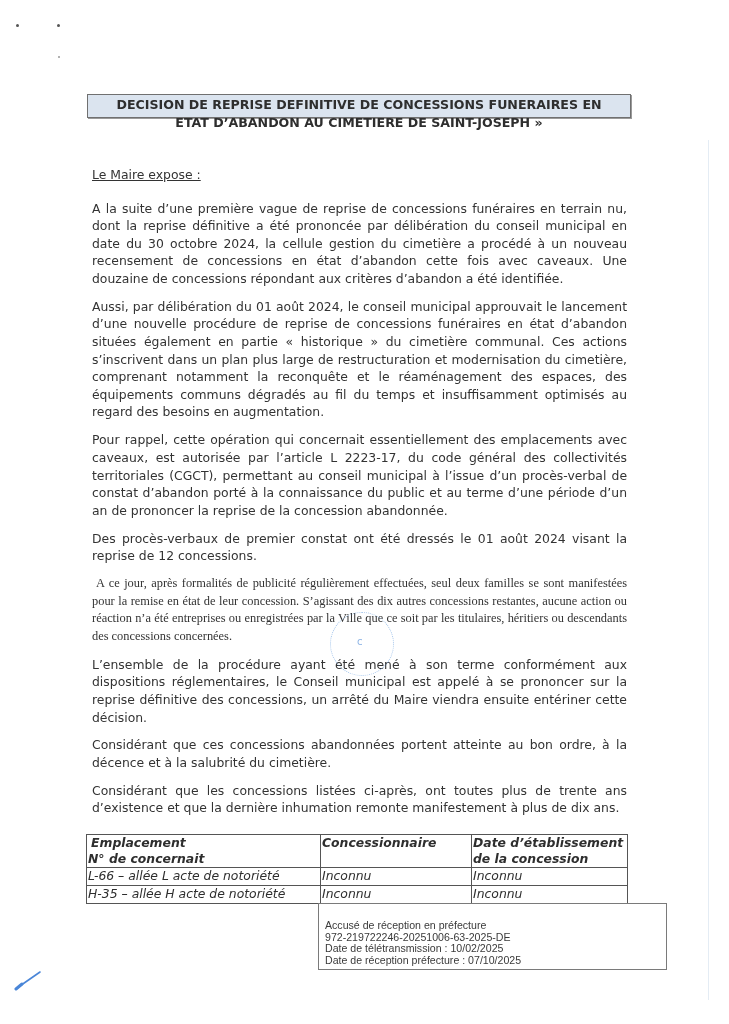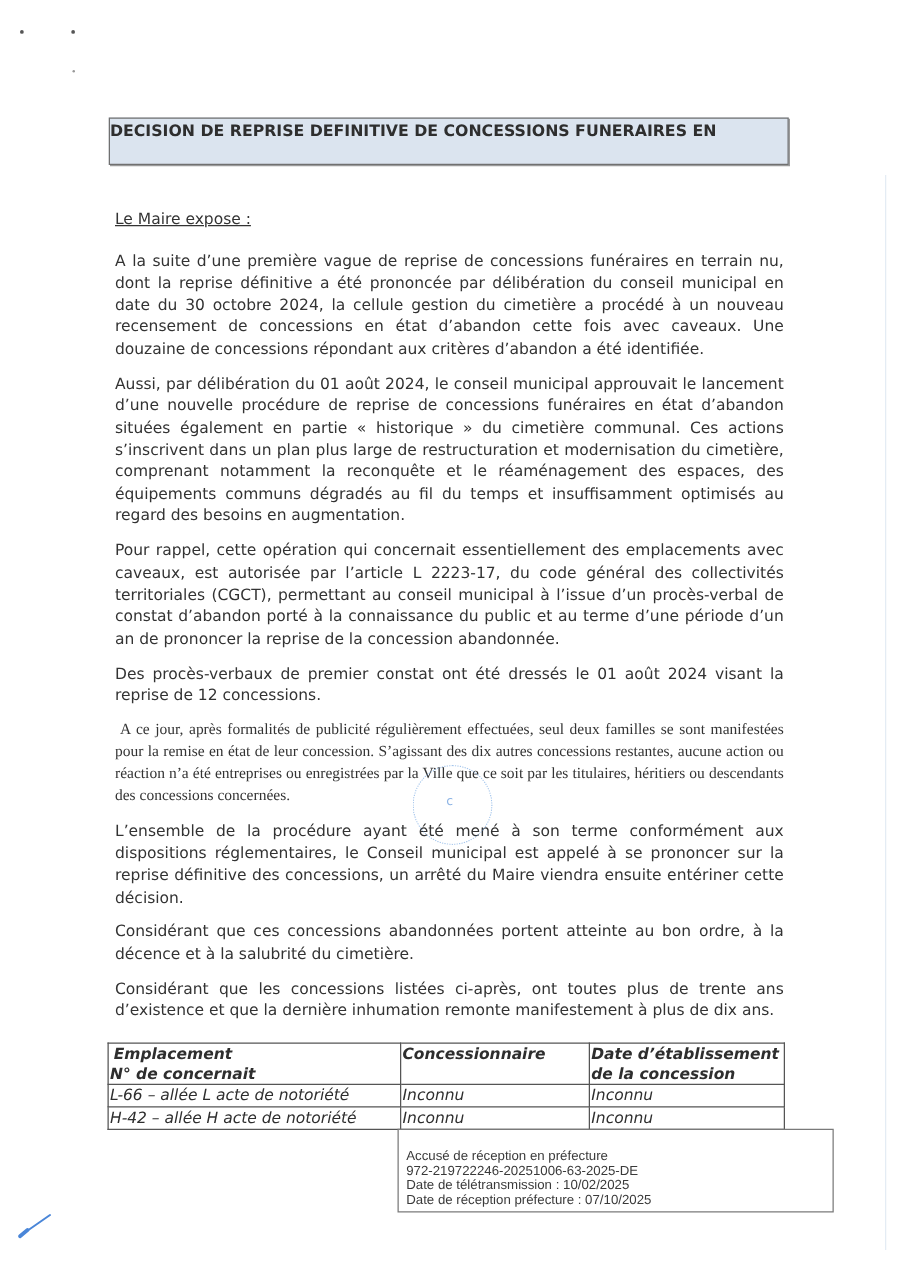--- a/index.html
+++ b/index.html
@@ -7,24 +7,24 @@
     width: 729px; height: 1024px; position: relative; overflow: hidden;
     font-family: "DejaVu Sans", "Liberation Sans", sans-serif;
     color: #2b2b2b;
   }
   .speck { position: absolute; width: 3px; height: 3px; border-radius: 50%; background: #555; }
   .right-edge {
     position: absolute; left: 708px; top: 140px; width: 1px; height: 860px;
     background: #e4ecf4;
   }
   .title-box {
-    position: absolute; left: 87px; top: 94px; width: 544px; height: 38px;
+    position: absolute; left: 87px; top: 94px; width: 544px; height: 24px;
     background: #dbe4ef; border: 1px solid #707070;
     box-shadow: 1px 1px 0 #9a9a9a;
-    font-weight: bold; font-size: 12.6px; line-height: 18px;
+    text-align: center; font-weight: bold; font-size: 12.6px; line-height: 18px;
     color: #2e2e2e; padding-top: 1px; box-sizing: border-box;
   }
   .title-box div { white-space: nowrap; }
   .body-text {
     position: absolute; left: 92px; top: 166px; width: 535px;
     font-size: 12.4px; line-height: 17.6px; color: #333;
   }
   .body-text p { margin: 0 0 10.3px 0; text-align: justify; text-align-last: left; }
   .body-text p.first { margin-bottom: 16px; text-decoration: underline; }
   .body-text p.indent { text-indent: 4px; font-family: Liberation Serif, serif; }
@@ -63,20 +63,21 @@
 </head>
 <body>
 
 <span class="speck" style="left:16px;top:24px;"></span>
 <span class="speck" style="left:57px;top:24px;"></span>
 <span class="speck" style="left:58px;top:56px;width:2px;height:2px;background:#999;"></span>
 <div class="right-edge"></div>
 
 <div class="title-box">
   <div>DECISION DE REPRISE DEFINITIVE DE CONCESSIONS FUNERAIRES EN</div>
+  <div>ETAT D’ABANDON AU CIMETIERE DE SAINT-JOSEPH »</div>
 </div>
 
 <div class="body-text">
   <p class="first">Le Maire expose :</p>
   <p>A la suite d’une première vague de reprise de concessions funéraires en terrain nu, dont la reprise définitive a été prononcée par délibération du conseil municipal en date du 30 octobre 2024, la cellule gestion du cimetière a procédé à un nouveau recensement de concessions en état d’abandon cette fois avec caveaux. Une douzaine de concessions répondant aux critères d’abandon a été identifiée.</p>
   <p>Aussi, par délibération du 01 août 2024, le conseil municipal approuvait le lancement d’une nouvelle procédure de reprise de concessions funéraires en état d’abandon situées également en partie « historique » du cimetière communal. Ces actions s’inscrivent dans un plan plus large de restructuration et modernisation du cimetière, comprenant notamment la reconquête et le réaménagement des espaces, des équipements communs dégradés au fil du temps et insuffisamment optimisés au regard des besoins en augmentation.</p>
   <p>Pour rappel, cette opération qui concernait essentiellement des emplacements avec caveaux, est autorisée par l’article L 2223-17, du code général des collectivités territoriales (CGCT), permettant au conseil municipal à l’issue d’un procès-verbal de constat d’abandon porté à la connaissance du public et au terme d’une période d’un an de prononcer la reprise de la concession abandonnée.</p>
   <p>Des procès-verbaux de premier constat ont été dressés le 01 août 2024 visant la reprise de 12 concessions.</p>
   <p class="indent">A ce jour, après formalités de publicité régulièrement effectuées, seul deux familles se sont manifestées pour la remise en état de leur concession. S’agissant des dix autres concessions restantes, aucune action ou réaction n’a été entreprises ou enregistrées par la Ville que ce soit par les titulaires, héritiers ou descendants des concessions concernées.</p>
   <p>L’ensemble de la procédure ayant été mené à son terme conformément aux dispositions réglementaires, le Conseil municipal est appelé à se prononcer sur la reprise définitive des concessions, un arrêté du Maire viendra ensuite entériner cette décision.</p>
@@ -103,21 +104,21 @@
       </th>
     </tr>
   </thead>
   <tbody>
     <tr>
       <td>L-66 – allée L acte de notoriété</td>
       <td>Inconnu</td>
       <td>Inconnu</td>
     </tr>
     <tr>
-      <td>H-42 – allée H acte de notoriété</td>
+      <td>H-35 – allée H acte de notoriété</td>
       <td>Inconnu</td>
       <td>Inconnu</td>
     </tr>
   </tbody>
 </table>
 
 <div class="ar-box">
   <div>Accusé de réception en préfecture</div>
   <div>972-219722246-20251006-63-2025-DE</div>
   <div>Date de télétransmission : 10/02/2025</div>

